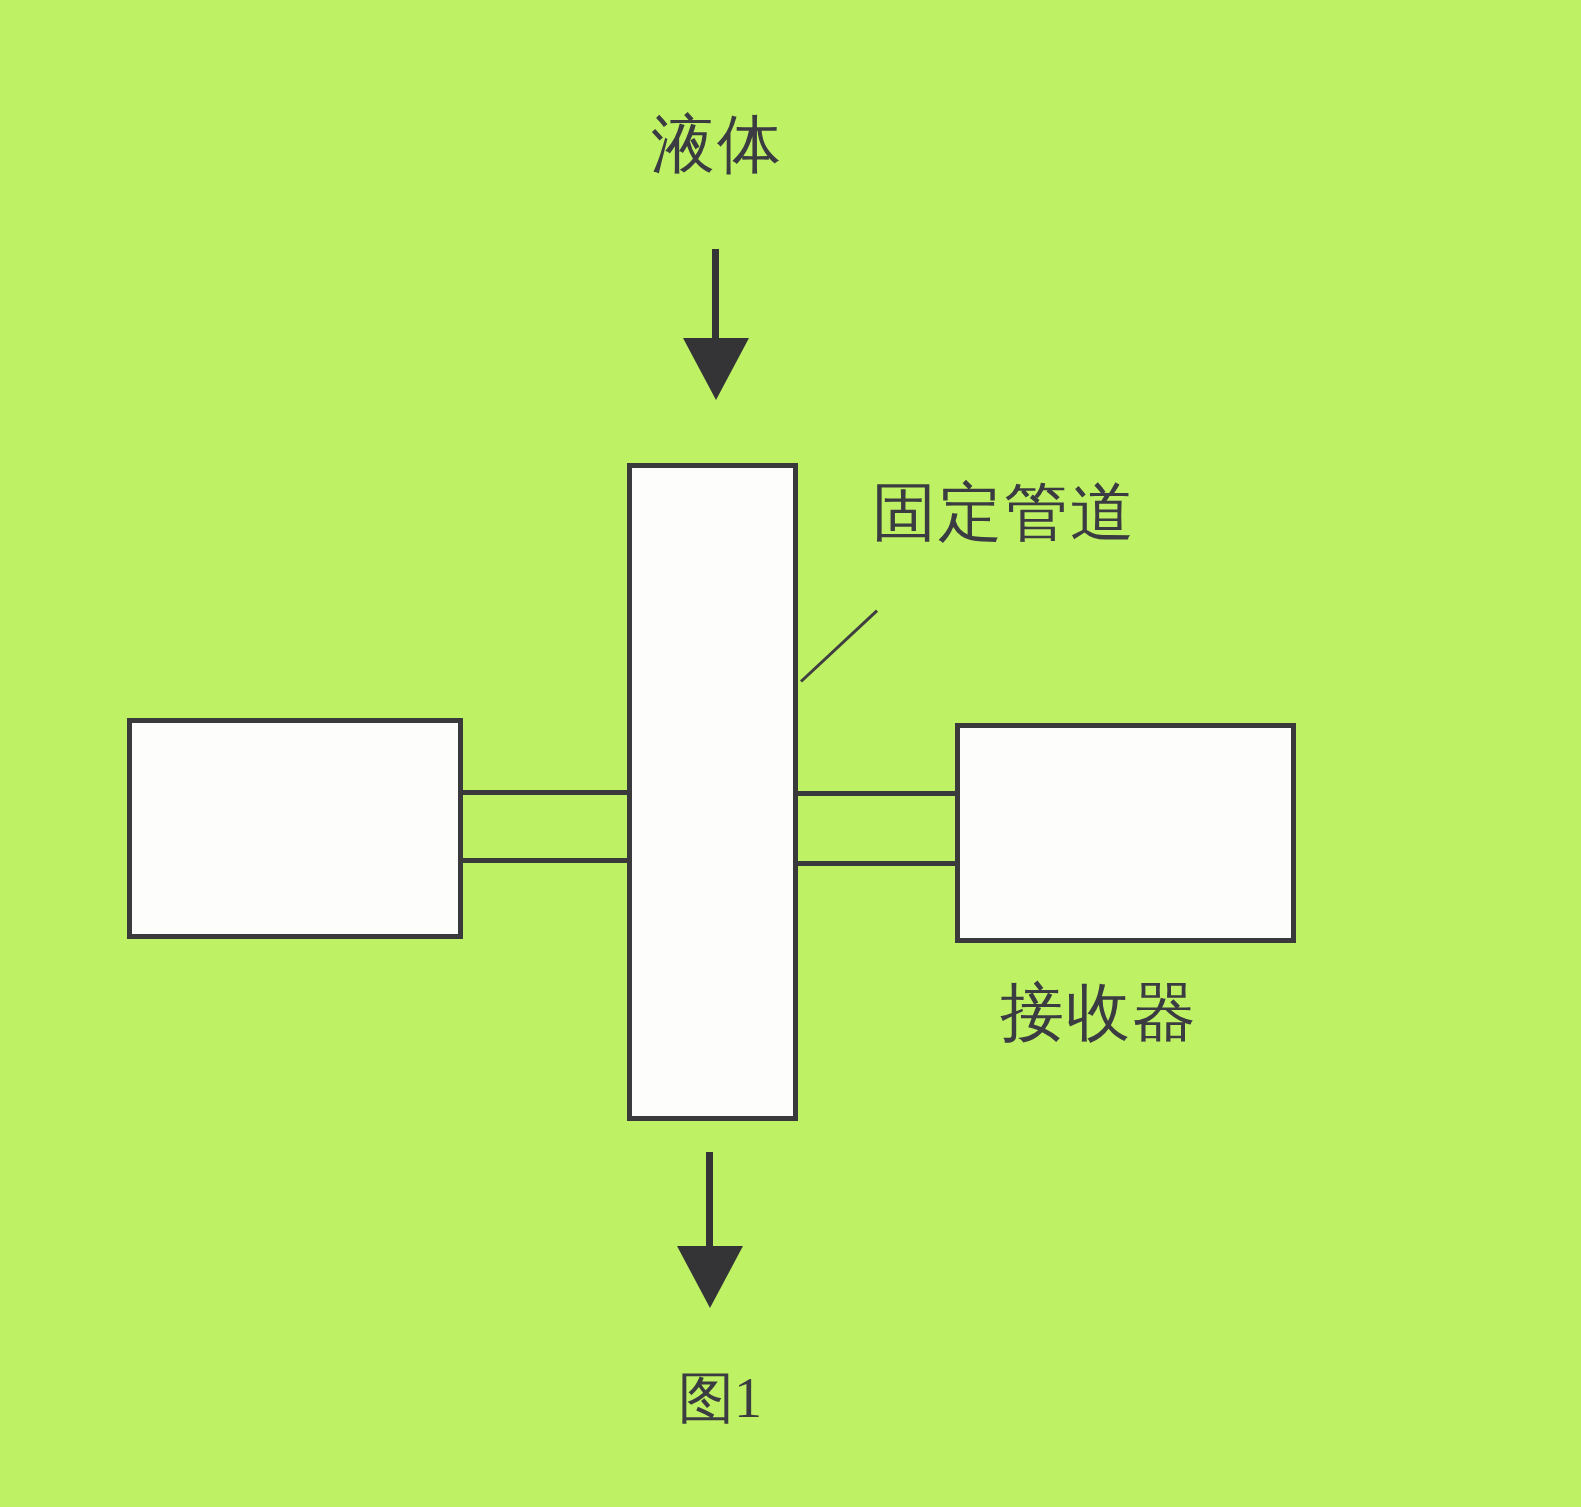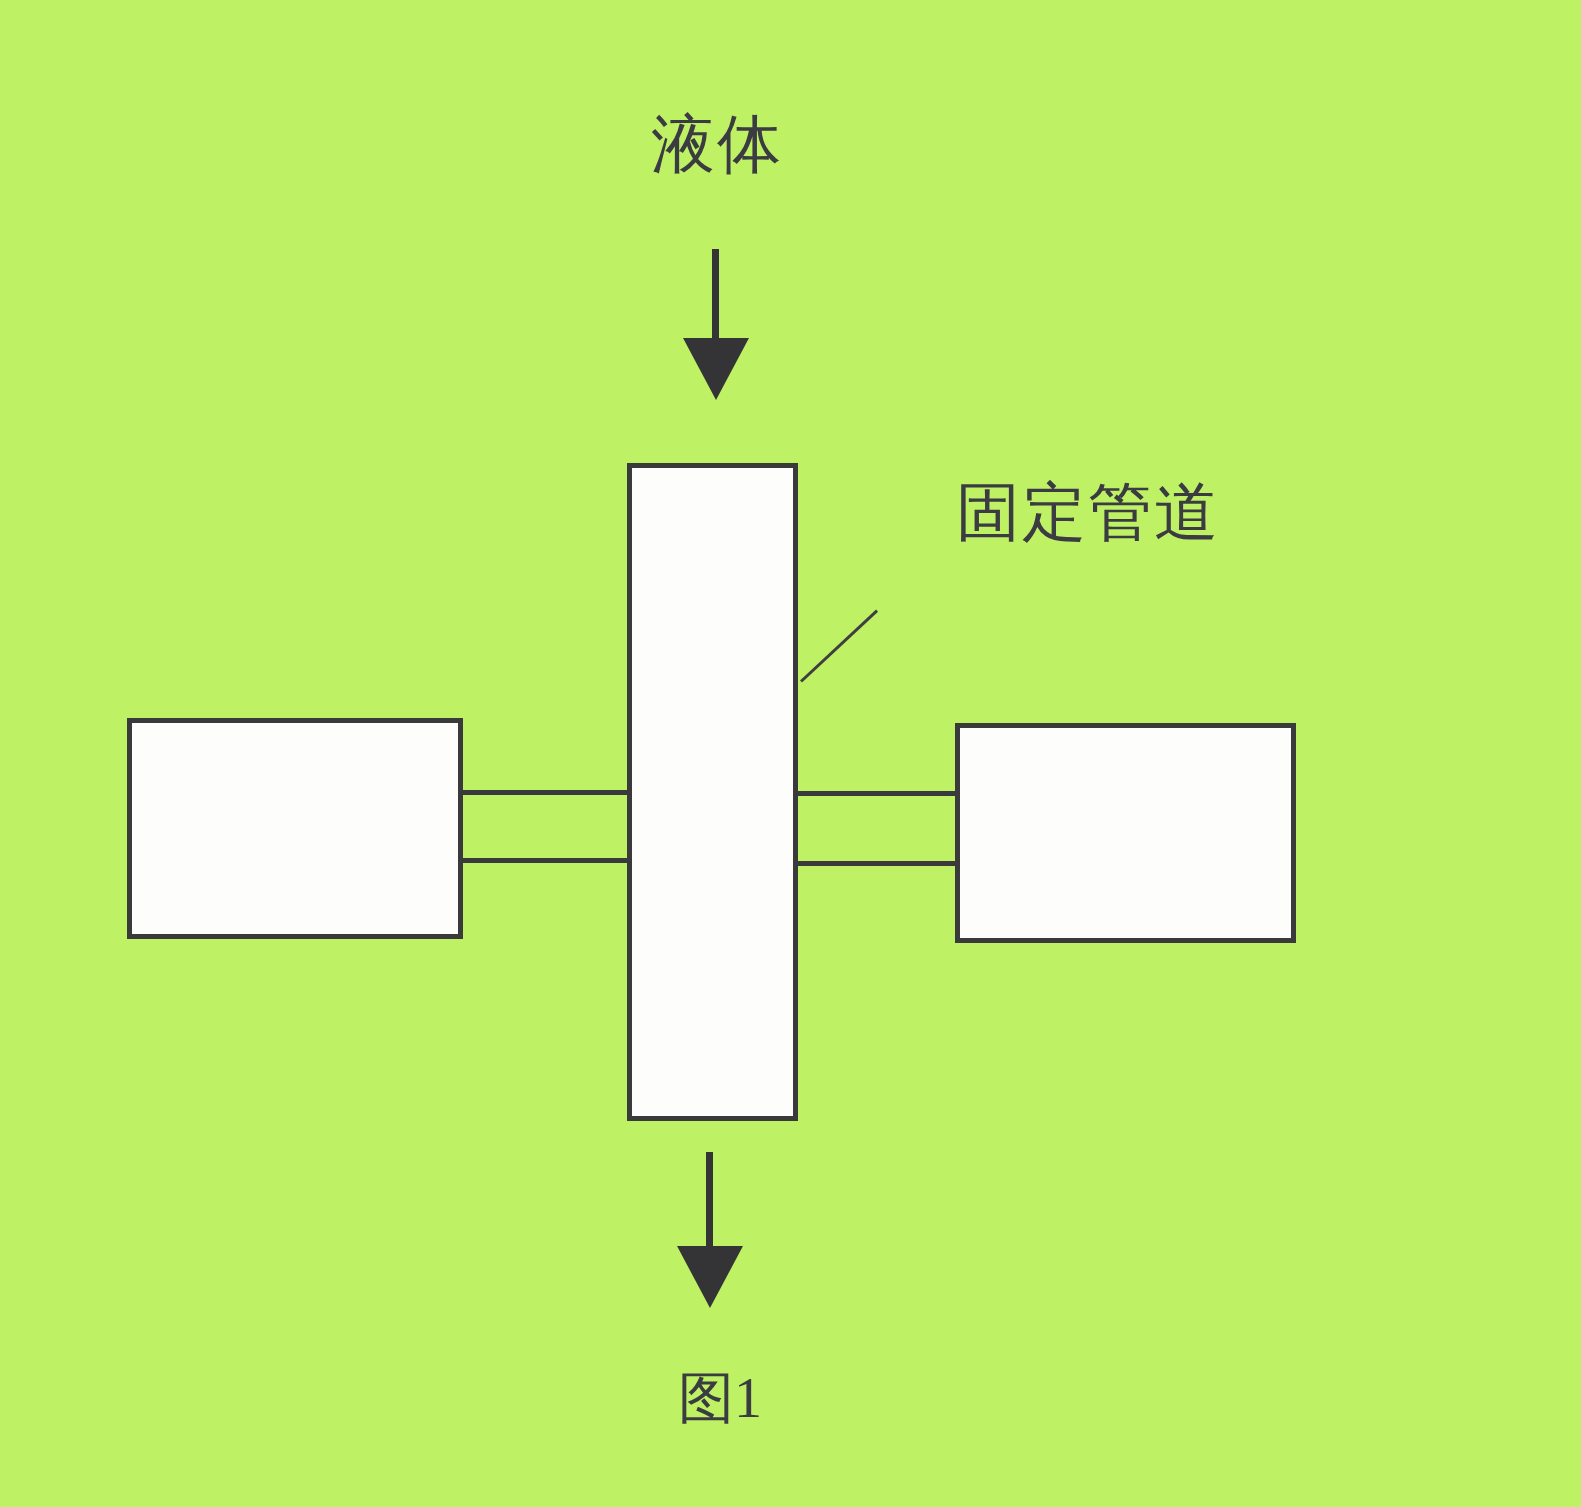--- a/index.html
+++ b/index.html
@@ -77,21 +77,21 @@
     height: 0;
     border-left: 33px solid transparent;
     border-right: 33px solid transparent;
     border-top: 62px solid #343437;
   }
   .shaft-top { left: 712px; top: 249px; height: 95px; }
   .head-top  { left: 683px; top: 338px; }
   .shaft-bottom { left: 706px; top: 1152px; height: 100px; }
   .head-bottom  { left: 677px; top: 1246px; }
   .liquid-label   { left: 651px; top: 110px; }
-  .pipe-label     { left: 956px; top: 478px; text-align: center; }
+  .pipe-label     { left: 872px; top: 478px; text-align: center; }
   .transmitter-label { left: 165px; top: 978px; }
   .receiver-label    { left: 1000px; top: 978px; }
   .caption {
     left: 678px;
     top: 1368px;
     font-size: 56px;
     letter-spacing: 0;
   }
 </style>
 </head>
@@ -113,20 +113,21 @@
 
   <div class="rect box-left"></div>
 
   <div class="rect box-right"></div>
 
   <div class="hline conn-left-top"></div>
   <div class="hline conn-left-bottom"></div>
   <div class="hline conn-right-top"></div>
   <div class="hline conn-right-bottom"></div>
 
+  <div class="label receiver-label">接收器</div>
 
   <div>
     <div class="arrow-shaft shaft-bottom"></div>
     <div class="arrow-head head-bottom"></div>
   </div>
 
   <div class="label caption">图1</div>
 
 </div>
 

